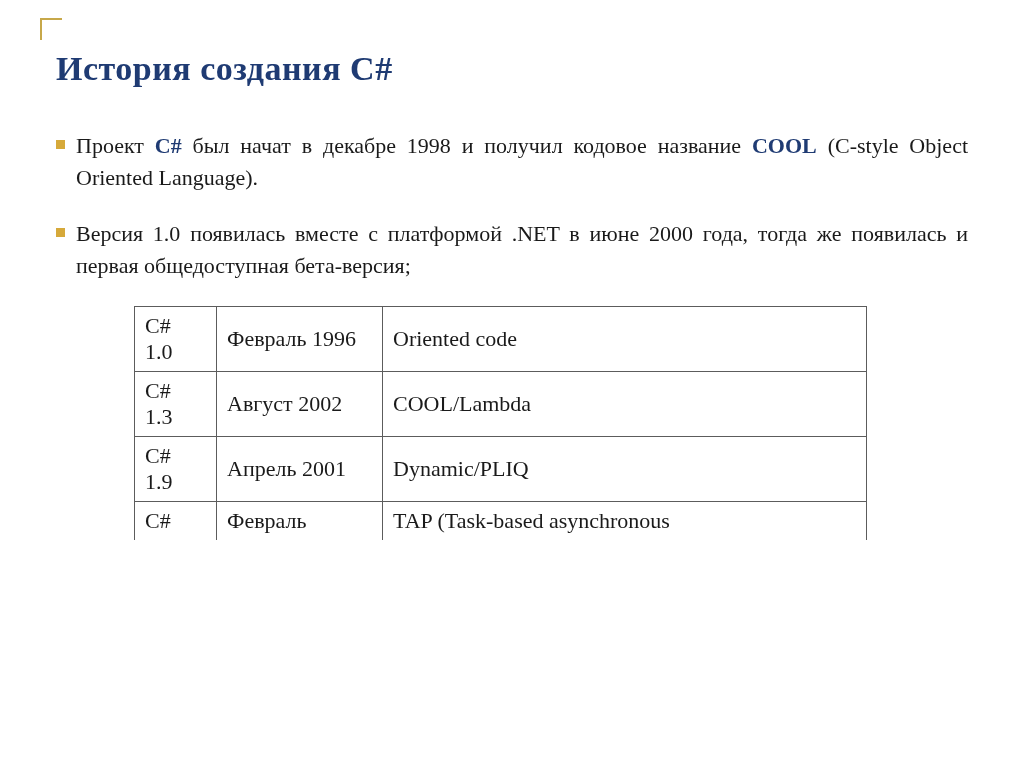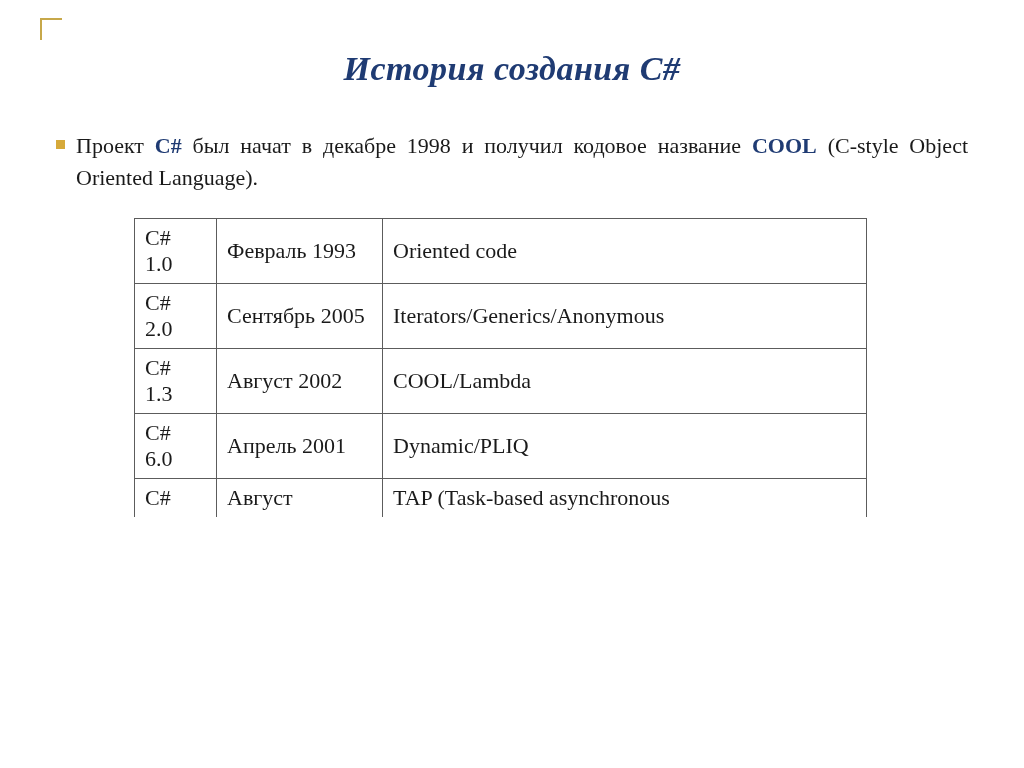--- a/index.html
+++ b/index.html
@@ -19,25 +19,23 @@
     width: 20px;
     height: 20px;
     border-left: 2px solid #c7a84a;
     border-top: 2px solid #c7a84a;
   }
   .page {
     padding: 50px 56px 0 56px;
     box-sizing: border-box;
   }
   h1.title {
-    text-align: center;
     font-size: 34px;
     margin: 0 0 42px 0;
     font-weight: bold;
-    font-style: italic;
     color: #1f3b73;
     letter-spacing: 0.5px;
   }
   .bullets {
     font-size: 22px;
     color: #1a1a1a;
     line-height: 1.45;
   }
   .bul {
     position: relative;
@@ -87,49 +85,45 @@
 </head>
 <body>
 
 <div class="corner"></div>
 
 <div class="page">
   <h1 class="title">История создания С#</h1>
 
   <div class="bullets" id="bullets-host">
       <div class="bul justify"><span>Проект </span><span class="hl">C#</span><span> был начат в декабре 1998 и получил кодовое название </span><span class="hl">COOL</span><span> (C-style Object Oriented Language).</span></div>
+      <div class="bul justify"><span>Версия 1.0 появилась вместе с платформой .NET в июне 2000 года, тогда же появилась и первая общедоступная бета-версия;</span></div>
     </div>
 
   <table class="versions">
     <colgroup>
         <col class="c1">
         <col class="c2">
         <col class="c3">
       </colgroup>
     <tbody id="table-body">
         <tr>
           <td>C# 1.0</td>
-          <td>Февраль 1993</td>
+          <td>Февраль 1996</td>
           <td>Oriented code</td>
-        </tr>
-        <tr>
-          <td>C# 2.0</td>
-          <td>Сентябрь 2005</td>
-          <td>Iterators/Generics/Anonymous</td>
         </tr>
         <tr>
           <td>C# 1.3</td>
           <td>Август 2002</td>
           <td>COOL/Lambda</td>
         </tr>
         <tr>
-          <td>C# 6.0</td>
+          <td>C# 1.9</td>
           <td>Апрель 2001</td>
           <td>Dynamic/PLIQ</td>
         </tr>
         <tr class="clipped">
           <td>C#</td>
-          <td>Август</td>
+          <td>Февраль</td>
           <td>TAP (Task-based asynchronous</td>
         </tr>
       </tbody>
   </table>
 </div>
 
 </body></html>

